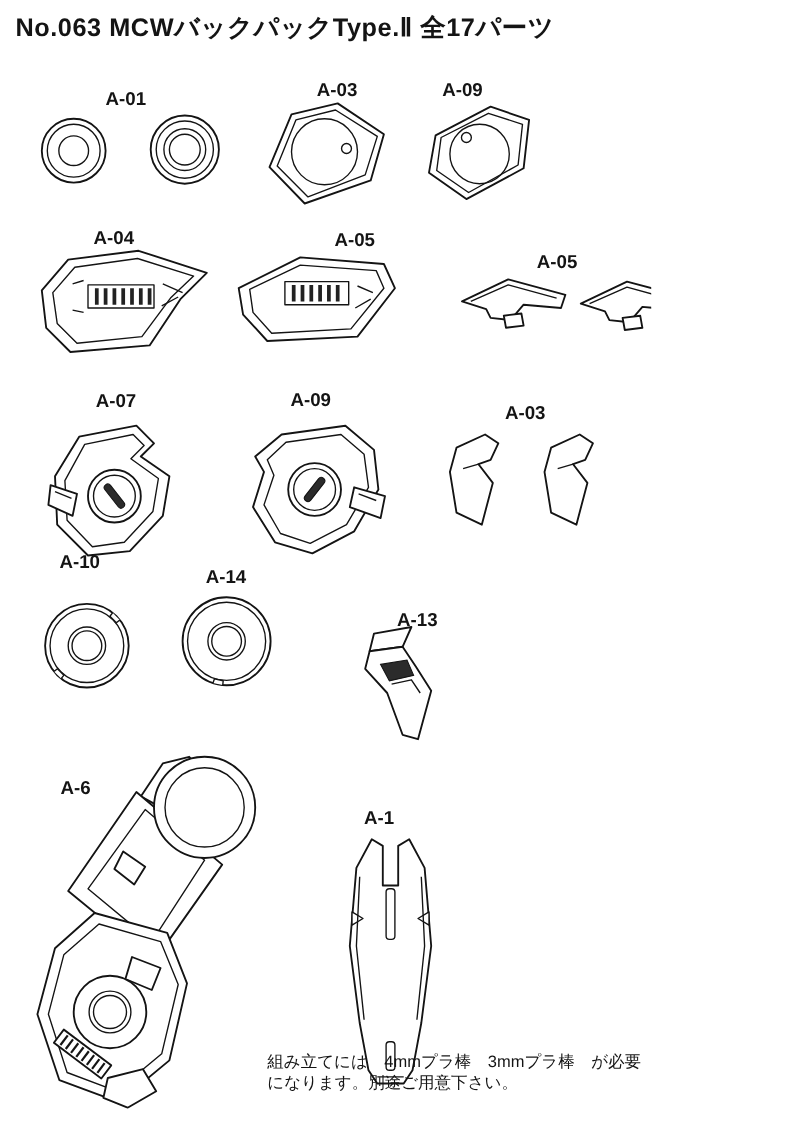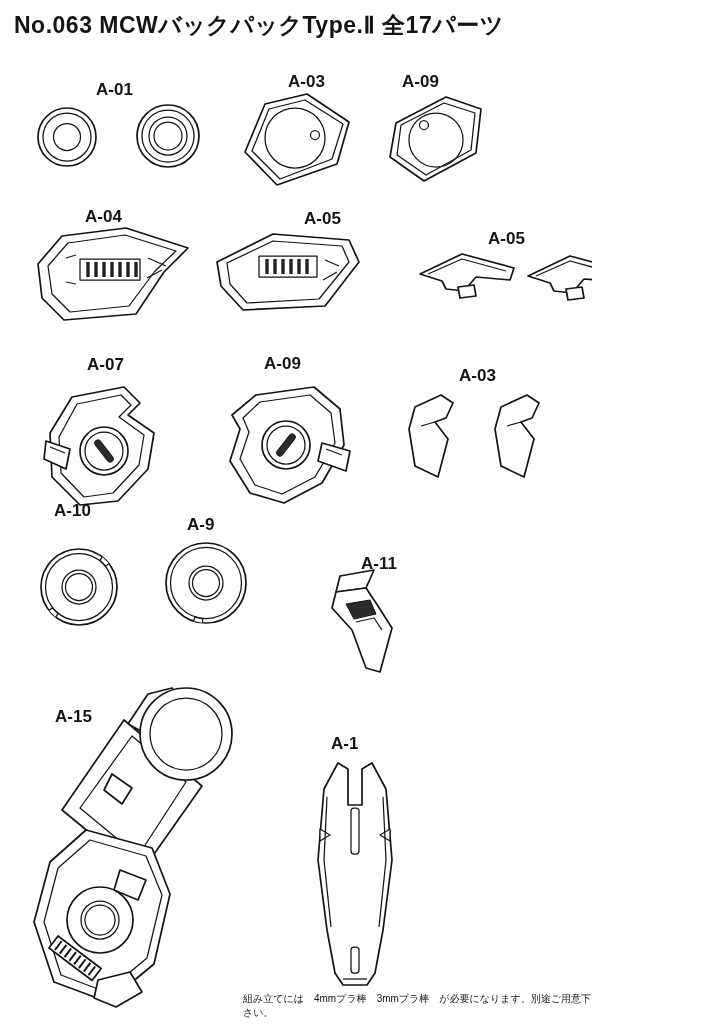--- a/index.html
+++ b/index.html
@@ -3,21 +3,21 @@
 <meta charset="utf-8">
 <style>
   * { margin:0; padding:0; box-sizing:border-box; }
   body { background:#ffffff; }
   .page {
     position:relative; width:592px; height:1024px; background:#ffffff;
     font-family:"Liberation Sans", sans-serif; overflow:hidden; color:#141414;
   }
   .title { position:absolute; left:14px; top:10px; font-size:23px; font-weight:bold; letter-spacing:0.5px; }
   .part-label { position:absolute; font-size:17px; font-weight:bold;text-align:right; }
-  .footer-note { position:absolute; left:243px; top:992px; font-size:10px; }
+  .footer-note { position:absolute; left:243px; top:956px; font-size:15px; }
   .part { position:absolute; }
   .draw  { fill:#ffffff; stroke:#141414; stroke-width:1.7; stroke-linejoin:round; }
   .line  { fill:none;    stroke:#141414; stroke-width:1.25; stroke-linejoin:round; }
   .notch { fill:#ffffff; stroke:#141414; stroke-width:1.25; stroke-linejoin:round; }
   .dark  { fill:#2b2b2b; stroke:#141414; stroke-width:1; }
   .bar   { stroke:#222222; stroke-width:3.4; }
   .rib   { stroke:#141414; stroke-width:2; }
   .tri   { fill:#ffffff; stroke:#141414; stroke-width:1.25; stroke-linejoin:round; }
 </style>
 </head>
@@ -30,23 +30,23 @@
   <div class="part-label" style="left:96px;top:80px">A-01</div>
   <div class="part-label" style="left:288px;top:72px">A-03</div>
   <div class="part-label" style="left:402px;top:72px">A-09</div>
   <div class="part-label" style="left:85px;top:207px">A-04</div>
   <div class="part-label" style="left:304px;top:209px">A-05</div>
   <div class="part-label" style="left:488px;top:229px">A-05</div>
   <div class="part-label" style="left:87px;top:355px">A-07</div>
   <div class="part-label" style="left:264px;top:354px">A-09</div>
   <div class="part-label" style="left:459px;top:366px">A-03</div>
   <div class="part-label" style="left:54px;top:501px">A-10</div>
-  <div class="part-label" style="left:187px;top:515px">A-9</div>
-  <div class="part-label" style="left:361px;top:554px">A-11</div>
-  <div class="part-label" style="left:55px;top:707px">A-15</div>
+  <div class="part-label" style="left:187px;top:515px">A-14</div>
+  <div class="part-label" style="left:361px;top:554px">A-13</div>
+  <div class="part-label" style="left:55px;top:707px">A-6</div>
   <div class="part-label" style="left:331px;top:734px">A-1</div>
 
   <svg class="part" style="left:32px;top:100px" width="180" height="75" viewBox="0 0 180 75">
     <circle class="draw" cx="35" cy="37" r="29"></circle>
     <circle class="line" cx="35" cy="37" r="24"></circle>
     <circle class="line" cx="35" cy="37" r="13.5"></circle>
     <circle class="draw" cx="136" cy="36" r="31"></circle>
     <circle class="line" cx="136" cy="36" r="26"></circle>
     <circle class="line" cx="136" cy="36" r="19"></circle>
     <circle class="line" cx="136" cy="36" r="14"></circle>

